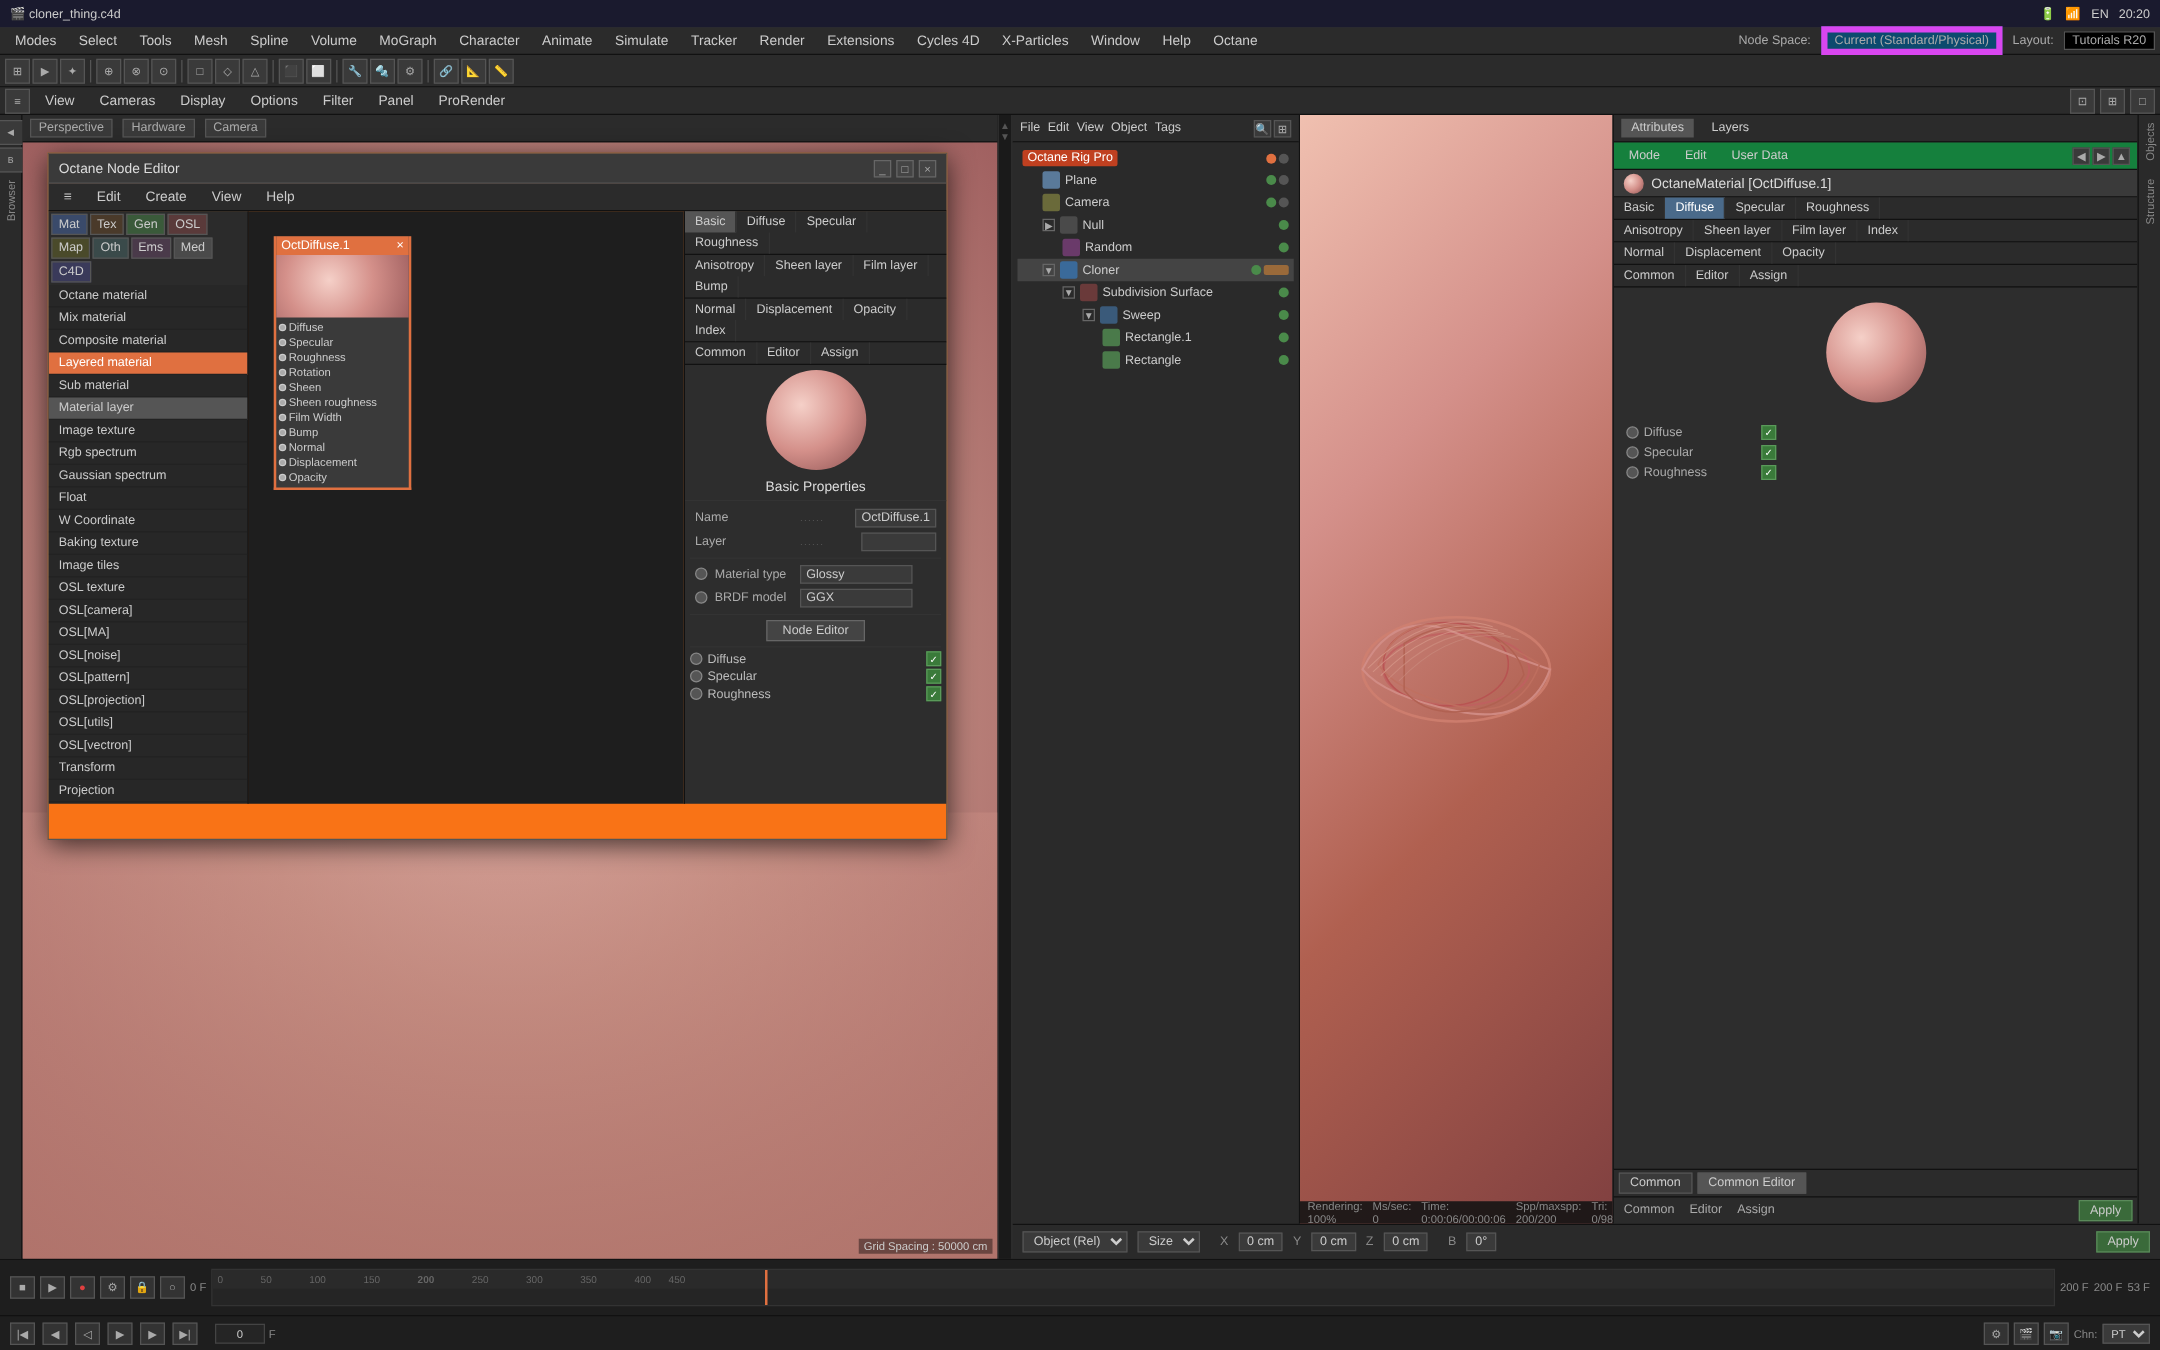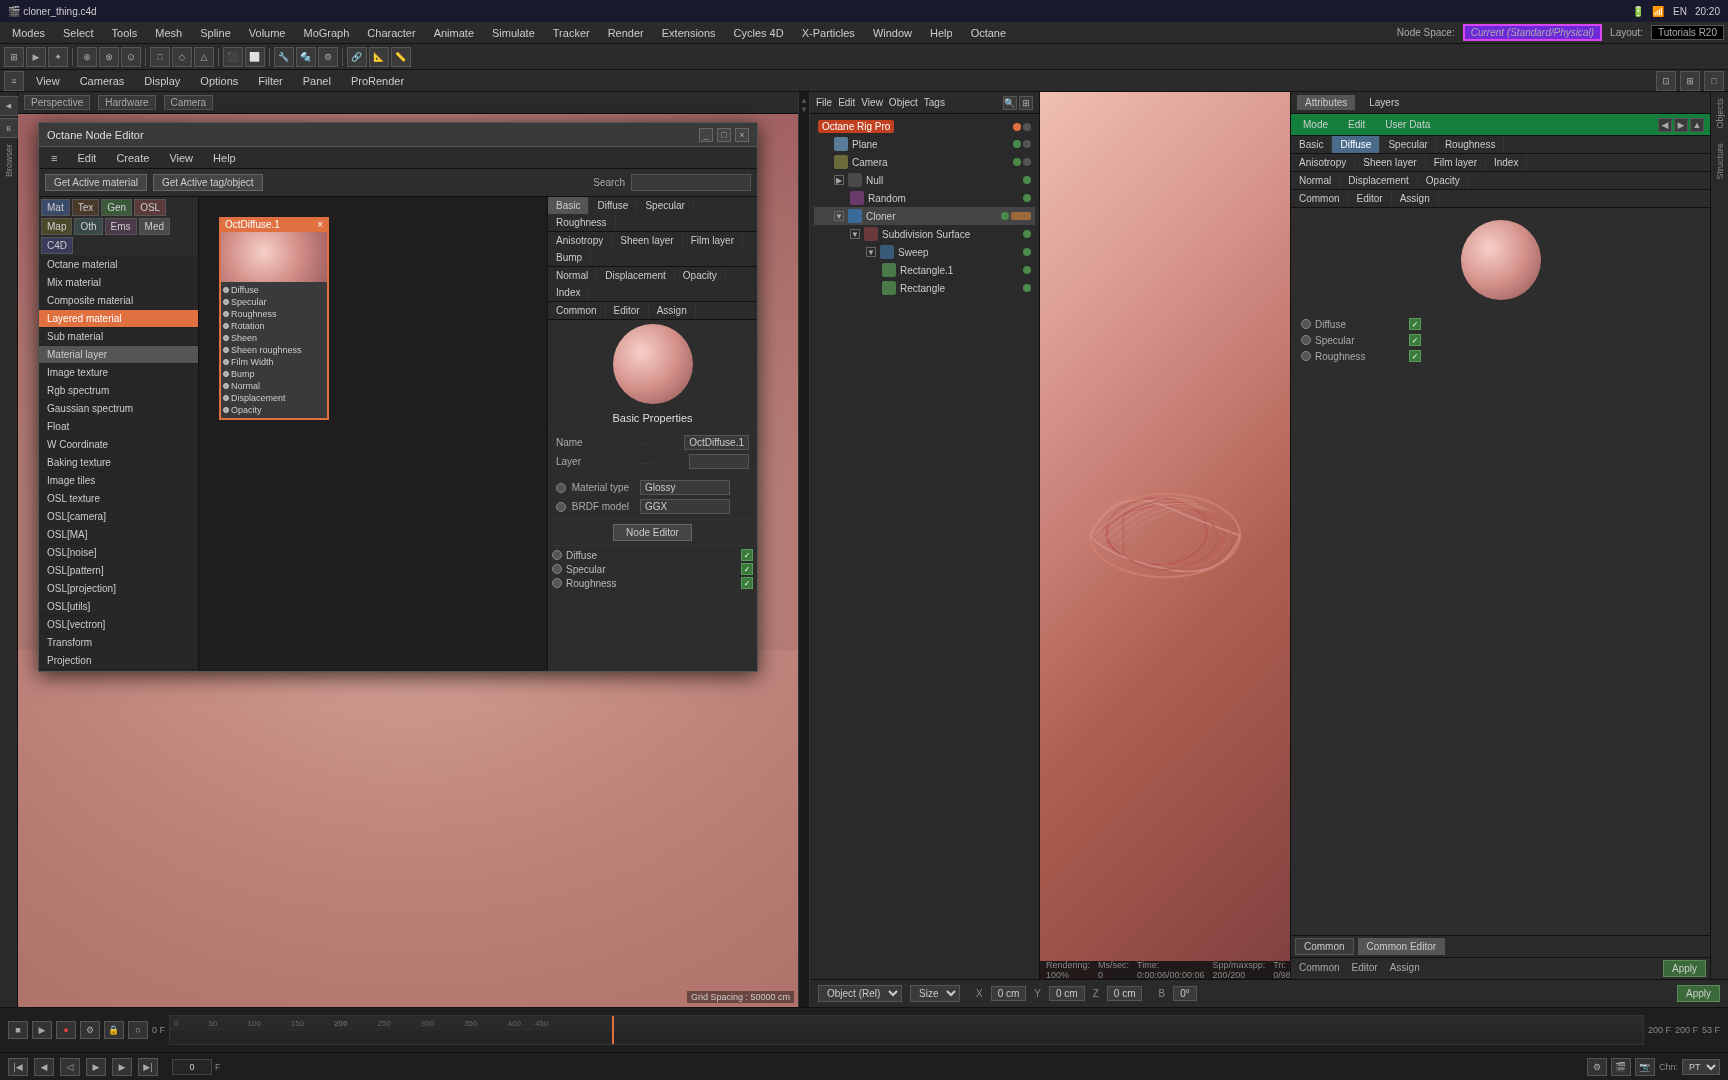--- a/index.html
+++ b/index.html
@@ -578,21 +578,21 @@
   <div class="menu-item">Render</div>
   <div class="menu-item">Extensions</div>
   <div class="menu-item">Cycles 4D</div>
   <div class="menu-item">X-Particles</div>
   <div class="menu-item">Window</div>
   <div class="menu-item">Help</div>
   <div class="menu-item">Octane</div>
 
   <div style="margin-left:auto; display:flex; align-items:center; gap:8px; font-size:10px; color:#aaa;">
     <span>Node Space:</span>
-    <span style="background:#6d28d9;border:2px solid #d946ef;padding:1px 6px;font-style:italic;">Current (Standard/Physical)</span>
+    <span style="background:#0c4a6e;border:5px solid #d946ef;padding:1px 6px;">Current (Standard/Physical)</span>
     <span>Layout:</span>
     <span style="background:#000000;border:1px solid #555;padding:1px 6px;">Tutorials R20</span>
   </div>
 </div>
 
 <div class="icon-toolbar">
   <div class="tb-icon">⊞</div>
   <div class="tb-icon">▶</div>
   <div class="tb-icon">✦</div>
   <div class="tb-sep"></div>
@@ -665,26 +665,20 @@
       </div>
 
       <div class="node-editor-menu">
         <span class="menu-item">≡</span>
         <span class="menu-item">Edit</span>
         <span class="menu-item">Create</span>
         <span class="menu-item">View</span>
         <span class="menu-item">Help</span>
       </div>
 
-      <div class="node-editor-toolbar">
-        <button class="ne-btn">Get Active material</button>
-        <button class="ne-btn">Get Active tag/object</button>
-        <span style="margin-left:auto; font-size:10px; color:#aaa;">Search</span>
-        <input class="ne-search" type="text" style="">
-      </div>
 
       <div class="node-editor-body">
 
         <div class="ne-left-panel">
           <div class="ne-tabs">
             <span class="ne-tab mat">Mat</span>
             <span class="ne-tab tex">Tex</span>
             <span class="ne-tab gen">Gen</span>
             <span class="ne-tab osl">OSL</span>
             <span class="ne-tab map">Map</span>
@@ -1032,20 +1026,24 @@
           <span class="attr-mode-btn">Mode</span>
           <span class="attr-mode-btn">Edit</span>
           <span class="attr-mode-btn">User Data</span>
           <div style="margin-left:auto; display:flex; gap:2px;">
             <div class="tb-icon" style="width:14px;height:14px;font-size:9px;">◀</div>
             <div class="tb-icon" style="width:14px;height:14px;font-size:9px;">▶</div>
             <div class="tb-icon" style="width:14px;height:14px;font-size:9px;">▲</div>
           </div>
         </div>
 
+        <div class="attr-material-name">
+          <div style="width:16px;height:16px;border-radius:50%;background:radial-gradient(circle at 35% 35%, #f5d0c8, #d4908a, #8a5050);margin-right:6px;flex-shrink:0;"></div>
+          <span>OctaneMaterial [OctDiffuse.1]</span>
+        </div>
 
         <div class="attr-mat-tabs">
           <span class="attr-mat-tab">Basic</span>
           <span class="attr-mat-tab active">Diffuse</span>
           <span class="attr-mat-tab">Specular</span>
           <span class="attr-mat-tab">Roughness</span>
         </div>
 
         <div class="attr-mat-tabs2">
           <span class="attr-mat-tab2">Anisotropy</span>

